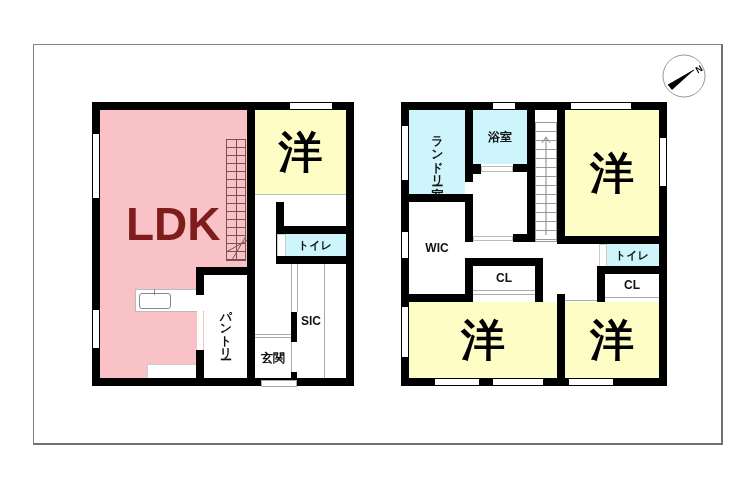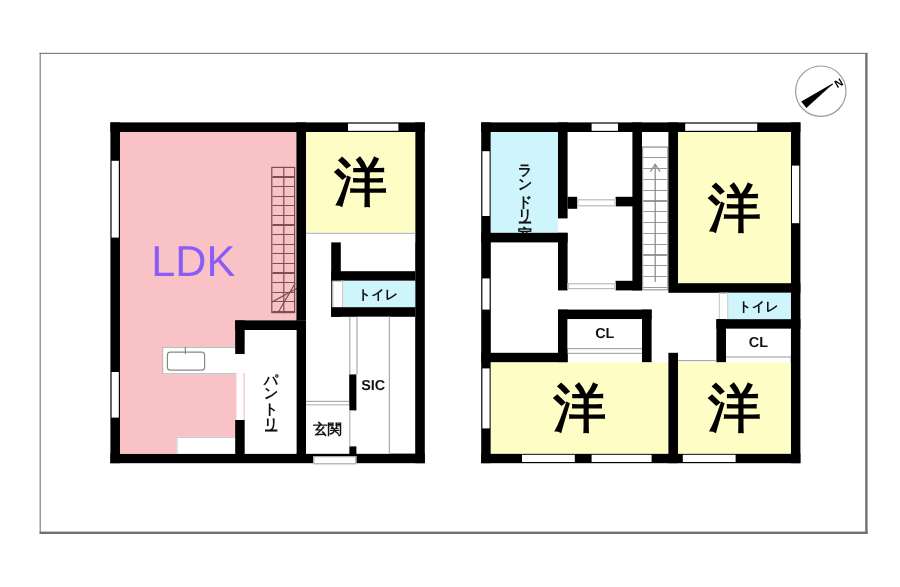--- a/index.html
+++ b/index.html
@@ -4,21 +4,21 @@
 <style>
   html, body { margin:0; padding:0; background:#ffffff; }
   body { width:750px; height:489px; position:relative; overflow:hidden; font-family:"Liberation Sans", sans-serif; }
   .frame { position:absolute; left:33px; top:44px; width:690px; height:401px; border:1px solid #808080; border-right:2px solid #707070; border-bottom:2px solid #707070; box-sizing:border-box; background:#fff; }
   .abs { position:absolute; box-sizing:border-box; }
   .wall { position:absolute; background:#000; }
   .win { position:absolute; background:#fff; }
   .room { position:absolute; display:flex; align-items:center; justify-content:center; box-sizing:border-box; }
   .lbl { font-weight:bold; color:#111; font-family:"DejaVu Sans", sans-serif; }
   .big { font-size:44px; font-weight:bold; font-family:"DejaVu Sans", sans-serif; color:#000; }
-  .ldk { font-size:36px; font-weight:normal; font-family:"Liberation Sans", sans-serif; color:#8b5cf6; }
+  .ldk { font-size:46px; font-weight:bold; font-family:"Liberation Sans", sans-serif; color:#7f1d1d; }
   .sm { font-size:12px; }
   .xs { font-size:11px; }
   .vert { writing-mode:vertical-rl; text-orientation:upright; letter-spacing:-1px; }
   .pink { background:#f8c2c6; }
   .yellow { background:#fefdc6; }
   .blue { background:#cdf5fb; }
   .white { background:#fff; }
   .stairs { position:absolute; box-sizing:border-box; border:1px solid #7a5050;
     background-image: repeating-linear-gradient(to bottom, transparent 0, transparent 7px, #7a5050 7px, #7a5050 8px); }
   .stairs2 { position:absolute; box-sizing:border-box; border:1px solid #999;
@@ -118,37 +118,43 @@
   <div class="wall" style="left:0;top:0;width:8px;height:284px;"></div>
   <div class="wall" style="left:258px;top:0;width:8px;height:284px;"></div>
 
   <div class="room blue" style="left:8px;top:8px;width:56px;height:84px;">
     <span class="lbl sm vert">ランドリー室</span>
   </div>
   <div class="win" style="left:1px;top:24px;width:6px;height:54px;"></div>
   <div class="wall" style="left:64px;top:0;width:8px;height:80px;"></div>
   <div class="wall" style="left:0;top:92px;width:72px;height:8px;"></div>
 
+  <div class="room blue" style="left:72px;top:8px;width:54px;height:54px;">
+    <span class="lbl sm">浴室</span>
+  </div>
   <div class="win" style="left:92px;top:1px;width:22px;height:6px;"></div>
   <div class="wall" style="left:126px;top:0;width:8px;height:140px;"></div>
   <div class="wall" style="left:72px;top:62px;width:8px;height:10px;"></div>
   <div class="wall" style="left:112px;top:62px;width:22px;height:8px;"></div>
   <div class="abs white" style="left:80px;top:64px;width:32px;height:6px;border:1px solid #bbb;"></div>
 
   <div class="wall" style="left:64px;top:92px;width:8px;height:48px;"></div>
   <div class="wall" style="left:112px;top:132px;width:22px;height:8px;"></div>
   <div class="abs white" style="left:72px;top:134px;width:40px;height:5px;border:1px solid #bbb;"></div>
 
   <div class="stairs2" style="left:134px;top:20px;width:22px;height:120px;"></div>
   <svg class="abs" style="left:137px;top:33px;" width="16" height="100">
     <line x1="8" y1="2" x2="8" y2="100" stroke="#888"></line>
     <polyline points="4,8 8,2 12,8" fill="none" stroke="#888"></polyline>
   </svg>
   <div class="wall" style="left:156px;top:0;width:8px;height:142px;"></div>
 
+  <div class="room white" style="left:8px;top:100px;width:56px;height:92px;">
+    <span class="lbl sm" style="font-family:'Liberation Sans',sans-serif;">WIC</span>
+  </div>
   <div class="win" style="left:1px;top:130px;width:6px;height:26px;"></div>
   <div class="wall" style="left:64px;top:156px;width:8px;height:44px;"></div>
   <div class="wall" style="left:0;top:192px;width:72px;height:8px;"></div>
 
   <div class="wall" style="left:64px;top:156px;width:78px;height:8px;"></div>
   <div class="wall" style="left:134px;top:156px;width:8px;height:44px;"></div>
   <div class="room white" style="left:72px;top:164px;width:62px;height:24px;">
     <span class="lbl sm" style="font-family:'Liberation Sans',sans-serif;">CL</span>
   </div>
   <div class="thin" style="left:72px;top:188px;width:62px;height:1px;"></div>

